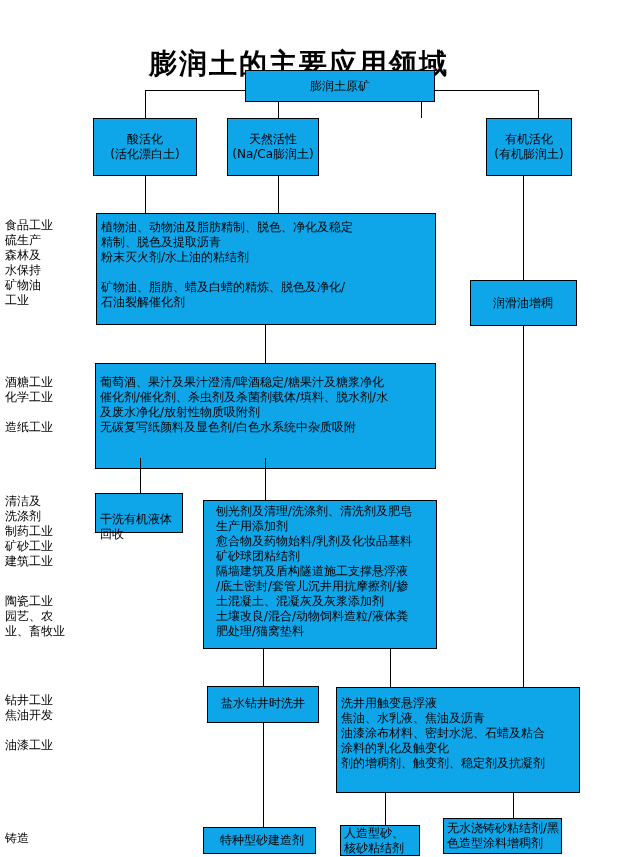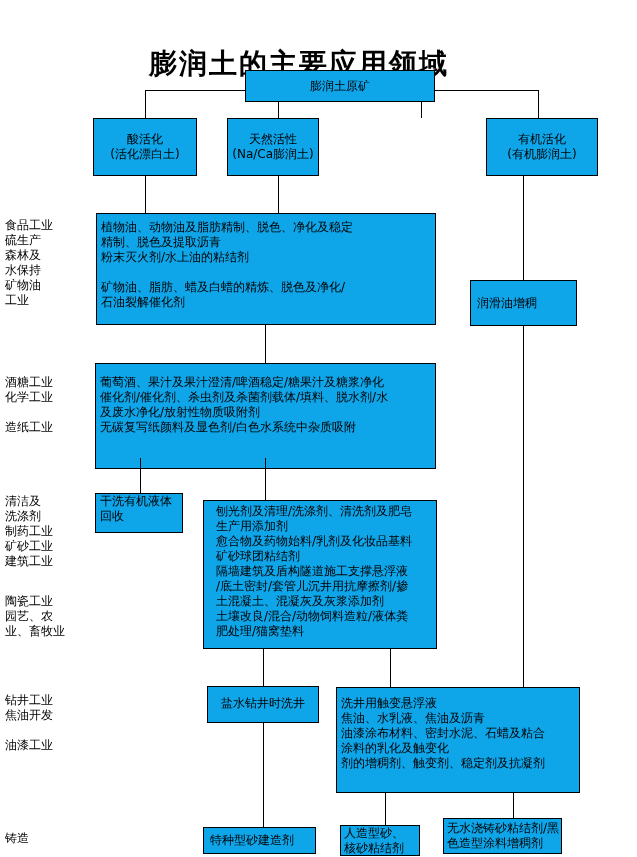--- a/index.html
+++ b/index.html
@@ -27,46 +27,46 @@
   </div>
 
   <div class="box vcenter" style="left:93px;top:118px;width:104px;height:58px;">
     <div class="tline">酸活化</div>
     <div class="tline">(活化漂白土)</div>
   </div>
   <div class="box vcenter" style="left:227px;top:118px;width:92px;height:58px;">
     <div class="tline">天然活性</div>
     <div class="tline">(Na/Ca膨润土)</div>
   </div>
-  <div class="box vcenter" style="left:486px;top:118px;width:112px;height:58px;">
+  <div class="box vcenter" style="left:486px;top:118px;width:86px;height:58px;">
     <div class="tline">有机活化</div>
     <div class="tline">(有机膨润土)</div>
   </div>
 
   <div class="box" style="left:96px;top:213px;width:340px;height:112px;padding:6px 2px 0 4px;">
     <div class="tline">植物油、动物油及脂肪精制、脱色、净化及稳定</div>
     <div class="tline">精制、脱色及提取沥青</div>
     <div class="tline">粉末灭火剂/水上油的粘结剂</div>
     <div class="tline"></div>
     <div class="tline">矿物油、脂肪、蜡及白蜡的精炼、脱色及净化/</div>
     <div class="tline">石油裂解催化剂</div>
   </div>
 
-  <div class="box vmid" style="left:470px;top:280px;width:107px;height:46px;padding-left:6px;">
+  <div class="box vmid" style="left:470px;top:280px;width:107px;height:46px;padding-left:22px;">
     <div class="tline">润滑油增稠</div>
   </div>
 
   <div class="box" style="left:95px;top:363px;width:341px;height:106px;padding:11px 2px 0 4px;">
     <div class="tline">葡萄酒、果汁及果汁澄清/啤酒稳定/糖果汁及糖浆净化</div>
     <div class="tline">催化剂/催化剂、杀虫剂及杀菌剂载体/填料、脱水剂/水</div>
     <div class="tline">及废水净化/放射性物质吸附剂</div>
     <div class="tline">无碳复写纸颜料及显色剂/白色水系统中杂质吸附</div>
   </div>
 
-  <div class="box" style="left:95px;top:493px;width:88px;height:40px;padding:0 0 0 4px;">
+  <div class="box" style="left:95px;top:493px;width:88px;height:40px;padding:18px 0 0 4px;">
     <div class="tline">干洗有机液体</div>
     <div class="tline">回收</div>
   </div>
 
   <div class="box" style="left:203px;top:500px;width:234px;height:149px;padding:3px 0 0 12px;">
     <div class="tline">刨光剂及清理/洗涤剂、清洗剂及肥皂</div>
     <div class="tline">生产用添加剂</div>
     <div class="tline">愈合物及药物始料/乳剂及化妆品基料</div>
     <div class="tline">矿砂球团粘结剂</div>
     <div class="tline">隔墙建筑及盾构隧道施工支撑悬浮液</div>
@@ -81,21 +81,21 @@
   </div>
 
   <div class="box" style="left:336px;top:687px;width:244px;height:106px;padding:8px 0 0 4px;">
     <div class="tline">洗井用触变悬浮液</div>
     <div class="tline">焦油、水乳液、焦油及沥青</div>
     <div class="tline">油漆涂布材料、密封水泥、石蜡及粘合</div>
     <div class="tline">涂料的乳化及触变化</div>
     <div class="tline">剂的增稠剂、触变剂、稳定剂及抗凝剂</div>
   </div>
 
-  <div class="box vmid" style="left:203px;top:827px;width:113px;height:27px;padding-left:6px;">
+  <div class="box vmid" style="left:203px;top:827px;width:113px;height:27px;padding-left:16px;">
     <div class="tline">特种型砂建造剂</div>
   </div>
   <div class="box" style="left:340px;top:825px;width:80px;height:31px;padding:0 0 0 3px;">
     <div class="tline">人造型砂、</div>
     <div class="tline">核砂粘结剂</div>
   </div>
   <div class="box" style="left:443px;top:818px;width:119px;height:36px;padding:2px 0 0 3px;">
     <div class="tline">无水浇铸砂粘结剂/黑</div>
     <div class="tline">色造型涂料增稠剂</div>
   </div>

